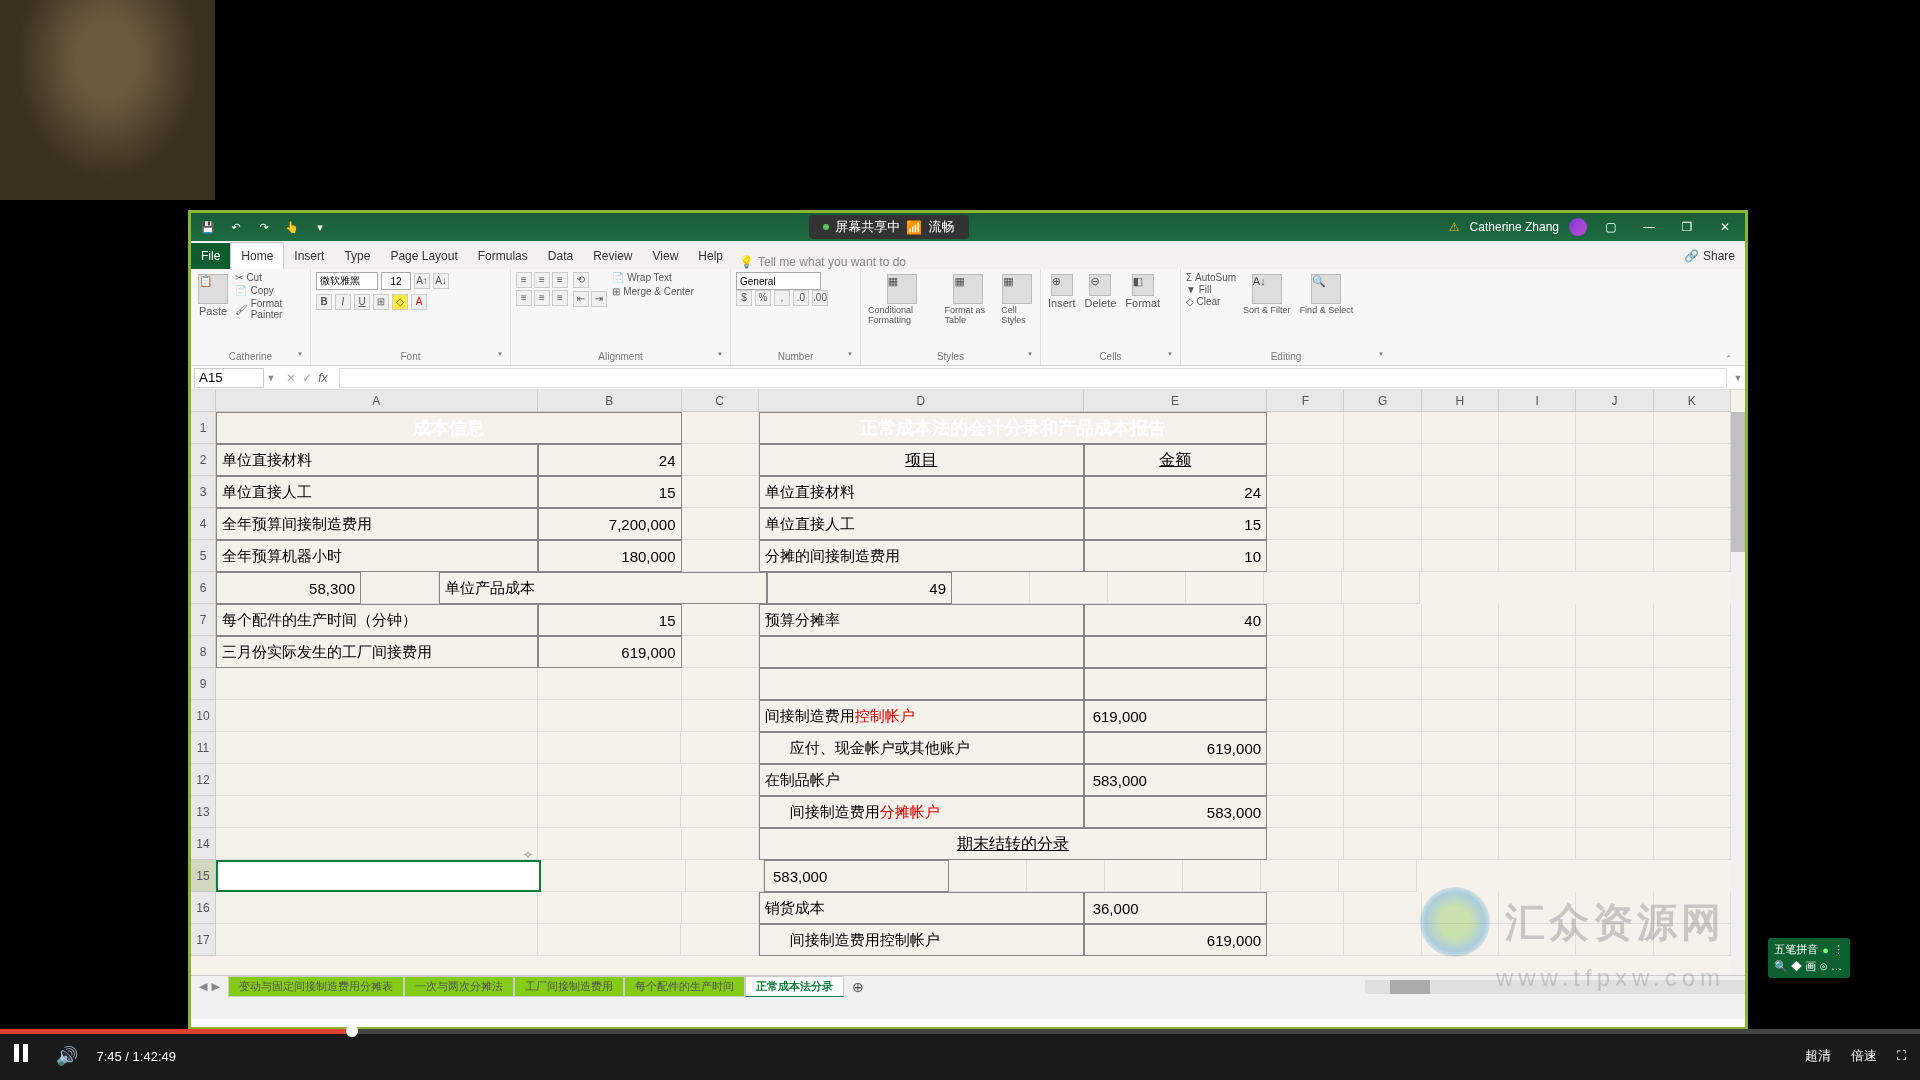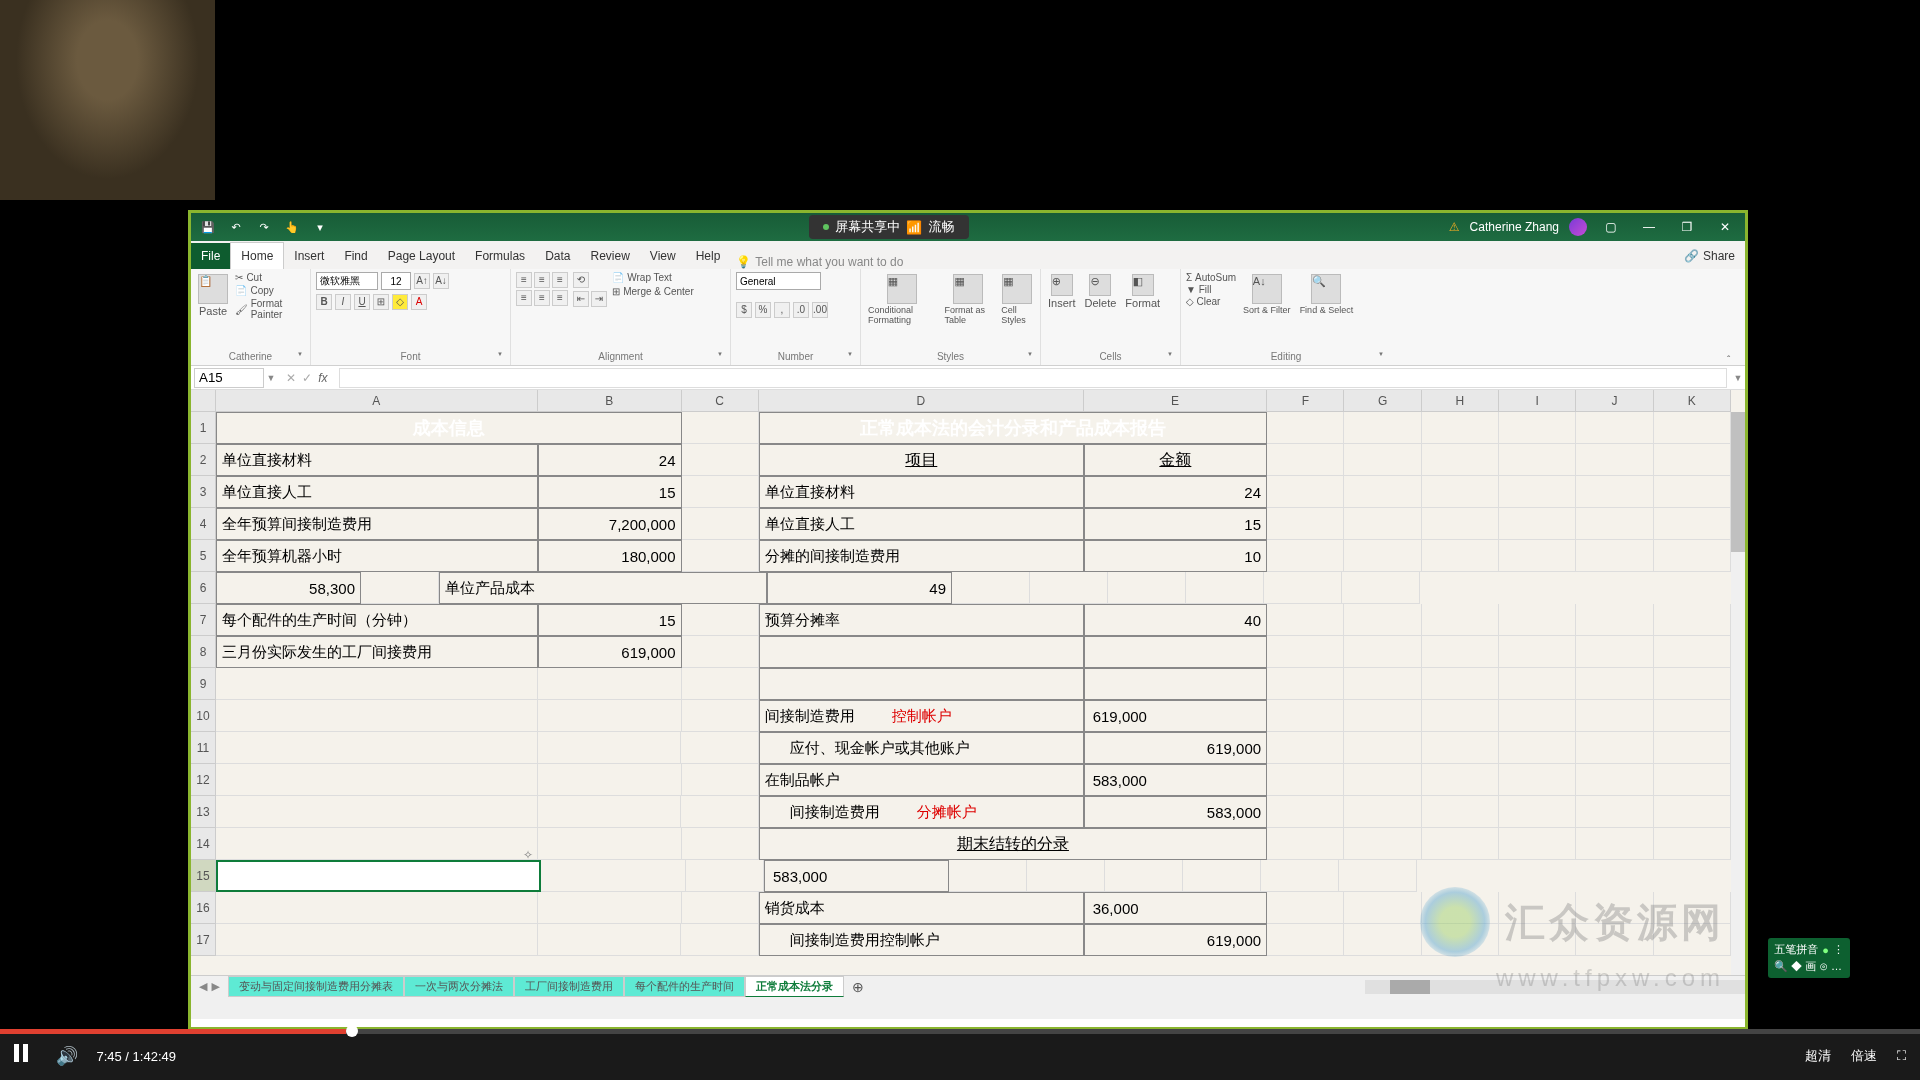--- a/index.html
+++ b/index.html
@@ -57,29 +57,29 @@
     .row-headers { position: absolute; top: 22px; left: 0; width: 25px; font-size: 12px; color: #555; }
     .row-h { height: 32px; border-right: 1px solid #ccc; border-bottom: 1px solid #ccc; text-align: center; line-height: 32px; background: #e8e8e8; }
     .row-h.sel { background: #d0d8c0; }
     .cells { position: absolute; top: 22px; left: 25px; right: 14px; }
     .cell-row { display: flex; height: 32px; }
     .cell { border-right: 1px solid #ddd; border-bottom: 1px solid #ddd; padding: 0 5px; display: flex; align-items: center; font-size: 15px; background: #f5f2eb; }
     .merged-header { background: #2ba3e0; color: white; font-weight: bold; justify-content: center; font-size: 18px; }
     .tbl-cell { background: #f5f2eb; border: 1px solid #888; }
     .tbl-header { justify-content: center; font-size: 16px; text-decoration: underline; }
     .num-cell { justify-content: flex-end; }
-    .red-text { color: #d00; padding-left: 37px; }
+    .red-text { color: #d00; }
     .indent { padding-left: 30px; }
     .selected-cell { position: absolute; border: 2px solid #0e7c3a; background: white; z-index: 5; }
     .cursor-cross { position: absolute; font-size: 12px; color: #888; z-index: 6; }
     .scrollbar-v { position: absolute; right: 0; top: 22px; bottom: 0; width: 14px; background: #f0f0f0; }
     .scroll-thumb-v { position: absolute; top: 0; width: 100%; height: 140px; background: #c0c0c0; }
     .sheet-tabs { height: 22px; background: #f0f0f0; display: flex; align-items: center; font-size: 11px; color: #555; border-top: 1px solid #ccc; }
     .tab-nav { padding: 0 8px; display: flex; gap: 4px; color: #888; }
-    .sheet-tab { padding: 2px 10px; border: 1px solid #ccc; background: #5eead4; cursor: pointer; }
+    .sheet-tab { padding: 2px 10px; border: 1px solid #ccc; background: #84cc16; cursor: pointer; }
     .sheet-tab.active { background: #fff; color: #0e7c3a; font-weight: bold; border-bottom: 1px solid #0e7c3a; font-family: Liberation Serif, serif; }
     .add-sheet { padding: 0 8px; font-size: 14px; }
     .tab-scroll { margin-left: auto; width: 380px; height: 14px; background: #e0e0e0; position: relative; }
     .tab-thumb { position: absolute; left: 25px; width: 40px; height: 100%; background: #aaa; }
     .status-bar { height: 22px; background: #f0f0f0; display: flex; align-items: center; }
     .watermark { position: absolute; right: 20px; bottom: 70px; font-size: 40px; font-weight: bold; color: rgba(120,120,120,0.35); display: flex; align-items: center; gap: 15px; letter-spacing: 4px; }
     .wm-leaf { width: 70px; height: 70px; background: radial-gradient(circle, rgba(140,200,80,0.4) 30%, rgba(60,150,200,0.4) 60%, transparent 80%); border-radius: 50%; }
     .wm-sub { position: absolute; right: 20px; bottom: 35px; font-size: 24px; color: rgba(120,120,120,0.3); letter-spacing: 5px; }
     .taskbar { position: absolute; bottom: 0; left: 188px; width: 1560px; height: 38px; background: rgba(200,200,200,0.6); display: flex; align-items: center; gap: 8px; padding: 0 6px; font-size: 11px; color: #666; }
     .tb-item { width: 40px; height: 30px; display: flex; align-items: center; justify-content: center; }
@@ -128,21 +128,21 @@
       <span class="win-btn">—</span>
       <span class="win-btn">❐</span>
       <span class="win-btn">✕</span>
     </div>
   </div>
 
   <div class="menubar">
     <span class="menu-item file">File</span>
     <span class="menu-item active">Home</span>
     <span class="menu-item">Insert</span>
-    <span class="menu-item">Find</span>
+    <span class="menu-item">Type</span>
     <span class="menu-item">Page Layout</span>
     <span class="menu-item">Formulas</span>
     <span class="menu-item">Data</span>
     <span class="menu-item">Review</span>
     <span class="menu-item">View</span>
     <span class="menu-item">Help</span>
     <span class="tell-me">
       <span>💡</span>
       <span>Tell me what you want to do</span>
     </span>
@@ -201,21 +201,21 @@
           </div>
         </div>
         <div style="display:flex;flex-direction:column;gap:3px;font-size:10px">
           <span>📄 <span>Wrap Text</span></span>
           <span>⊞ <span>Merge &amp; Center</span></span>
         </div>
       </div>
       <div class="rg-label">Alignment</div>
     </div>
     <div class="ribbon-group" style="width:130px">
-      <div class="rg-body" style="flex-direction:column;gap:12px">
+      <div class="rg-body" style="flex-direction:column;gap:0">
         <input class="number-select" value="General" style="">
         <div class="font-row">
           <span class="sm-btn">$</span>
           <span class="sm-btn">%</span>
           <span class="sm-btn">,</span>
           <span class="sm-btn">.0</span>
           <span class="sm-btn">.00</span>
         </div>
       </div>
       <div class="rg-label">Number</div>

